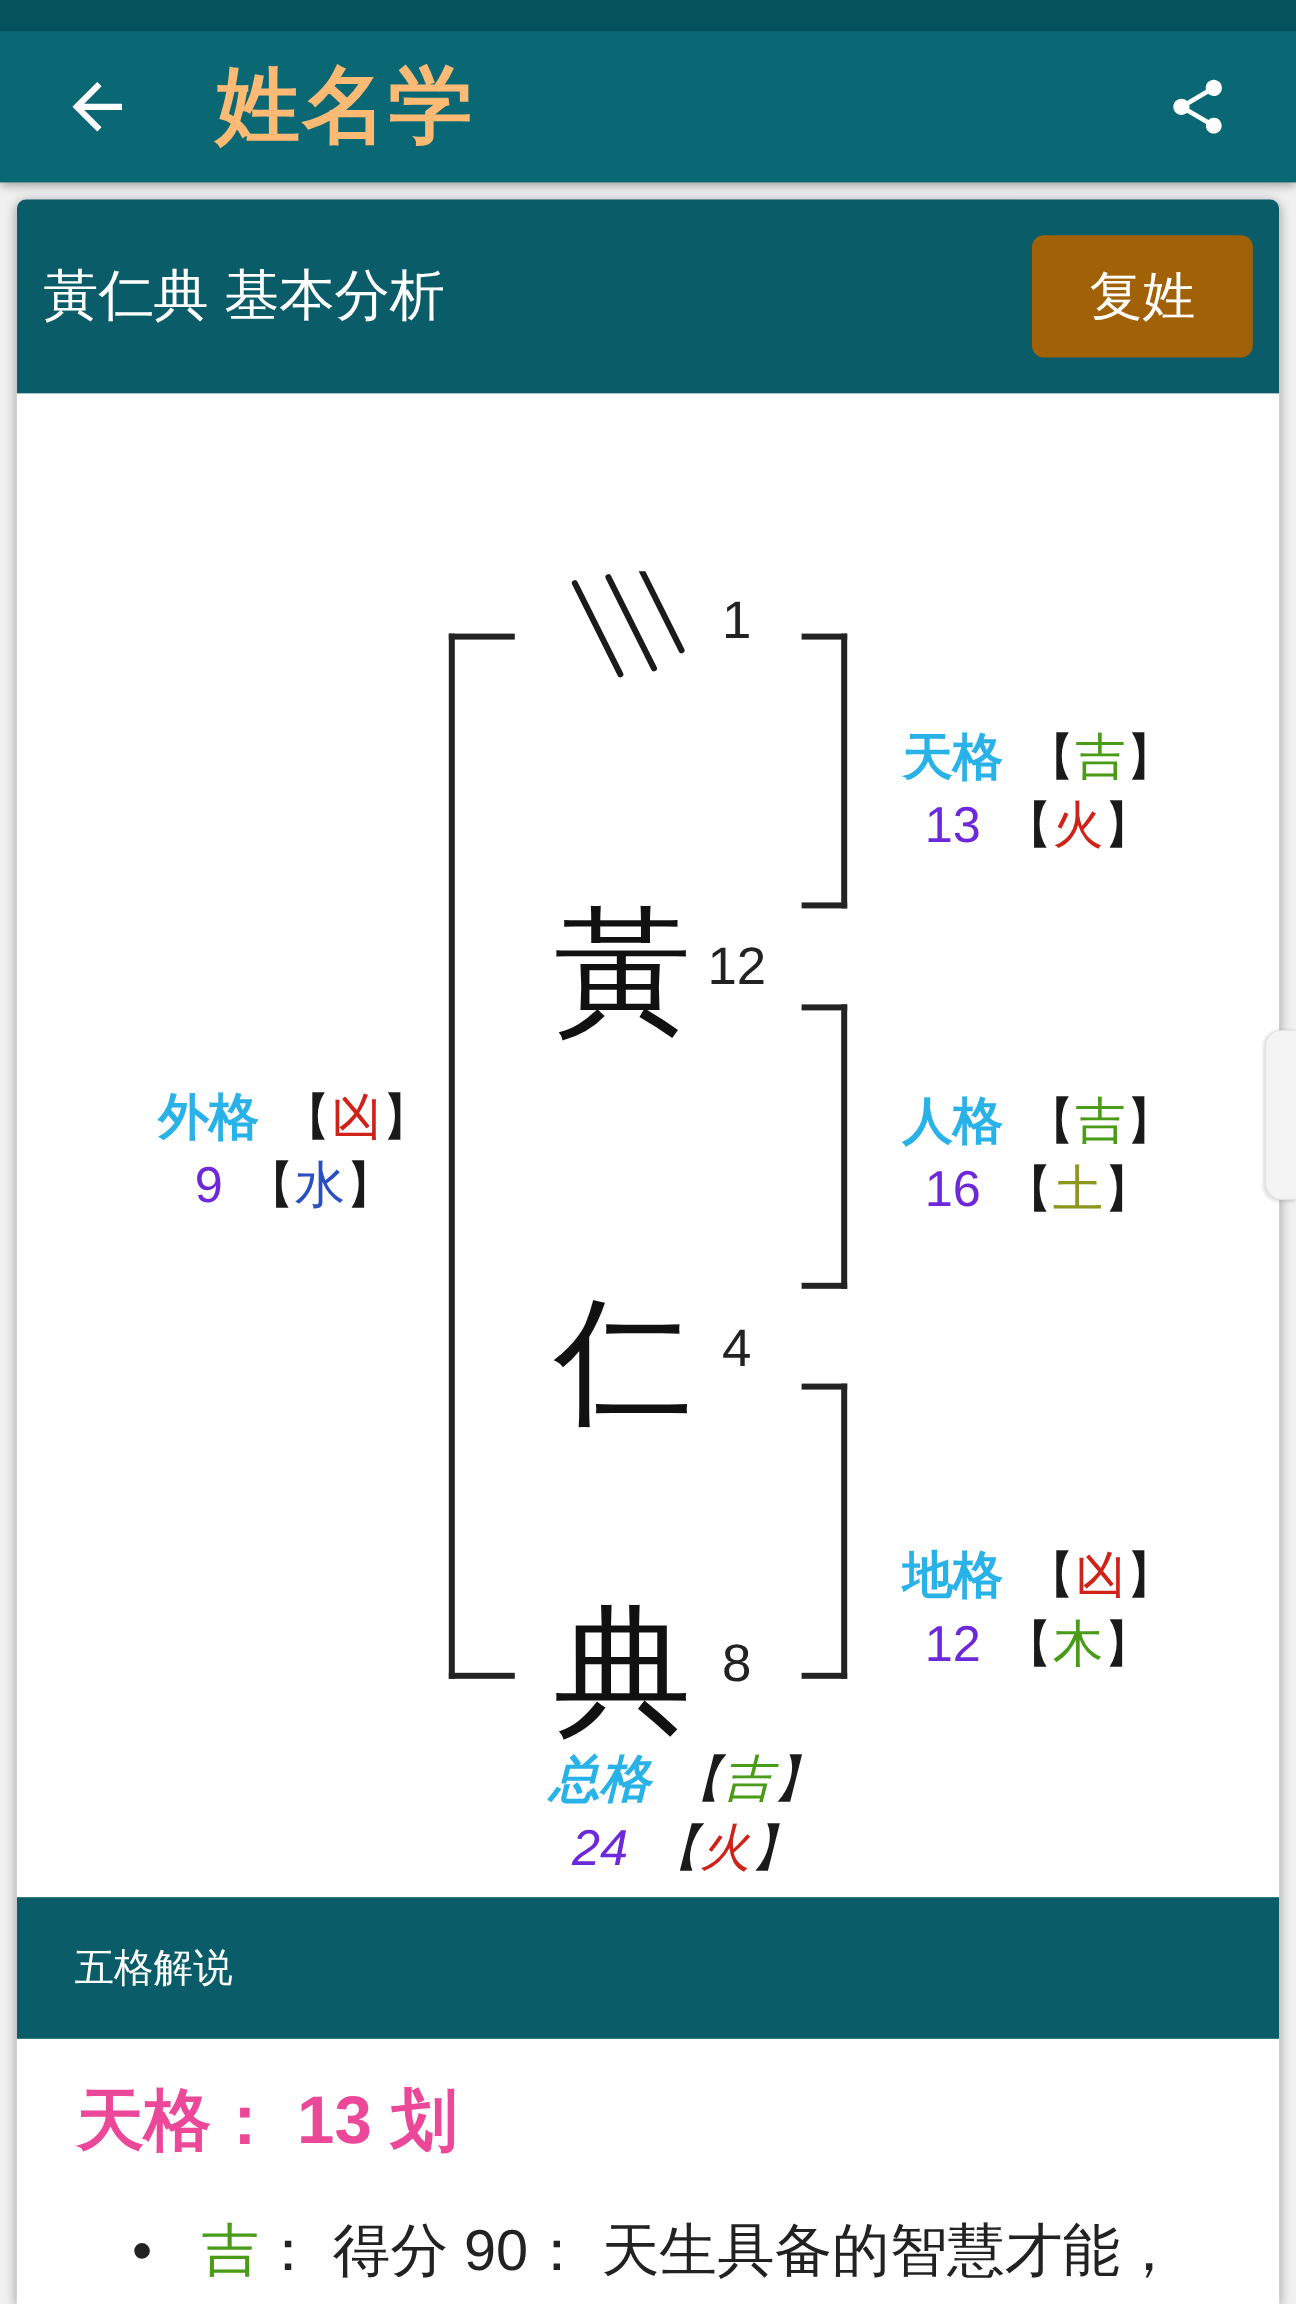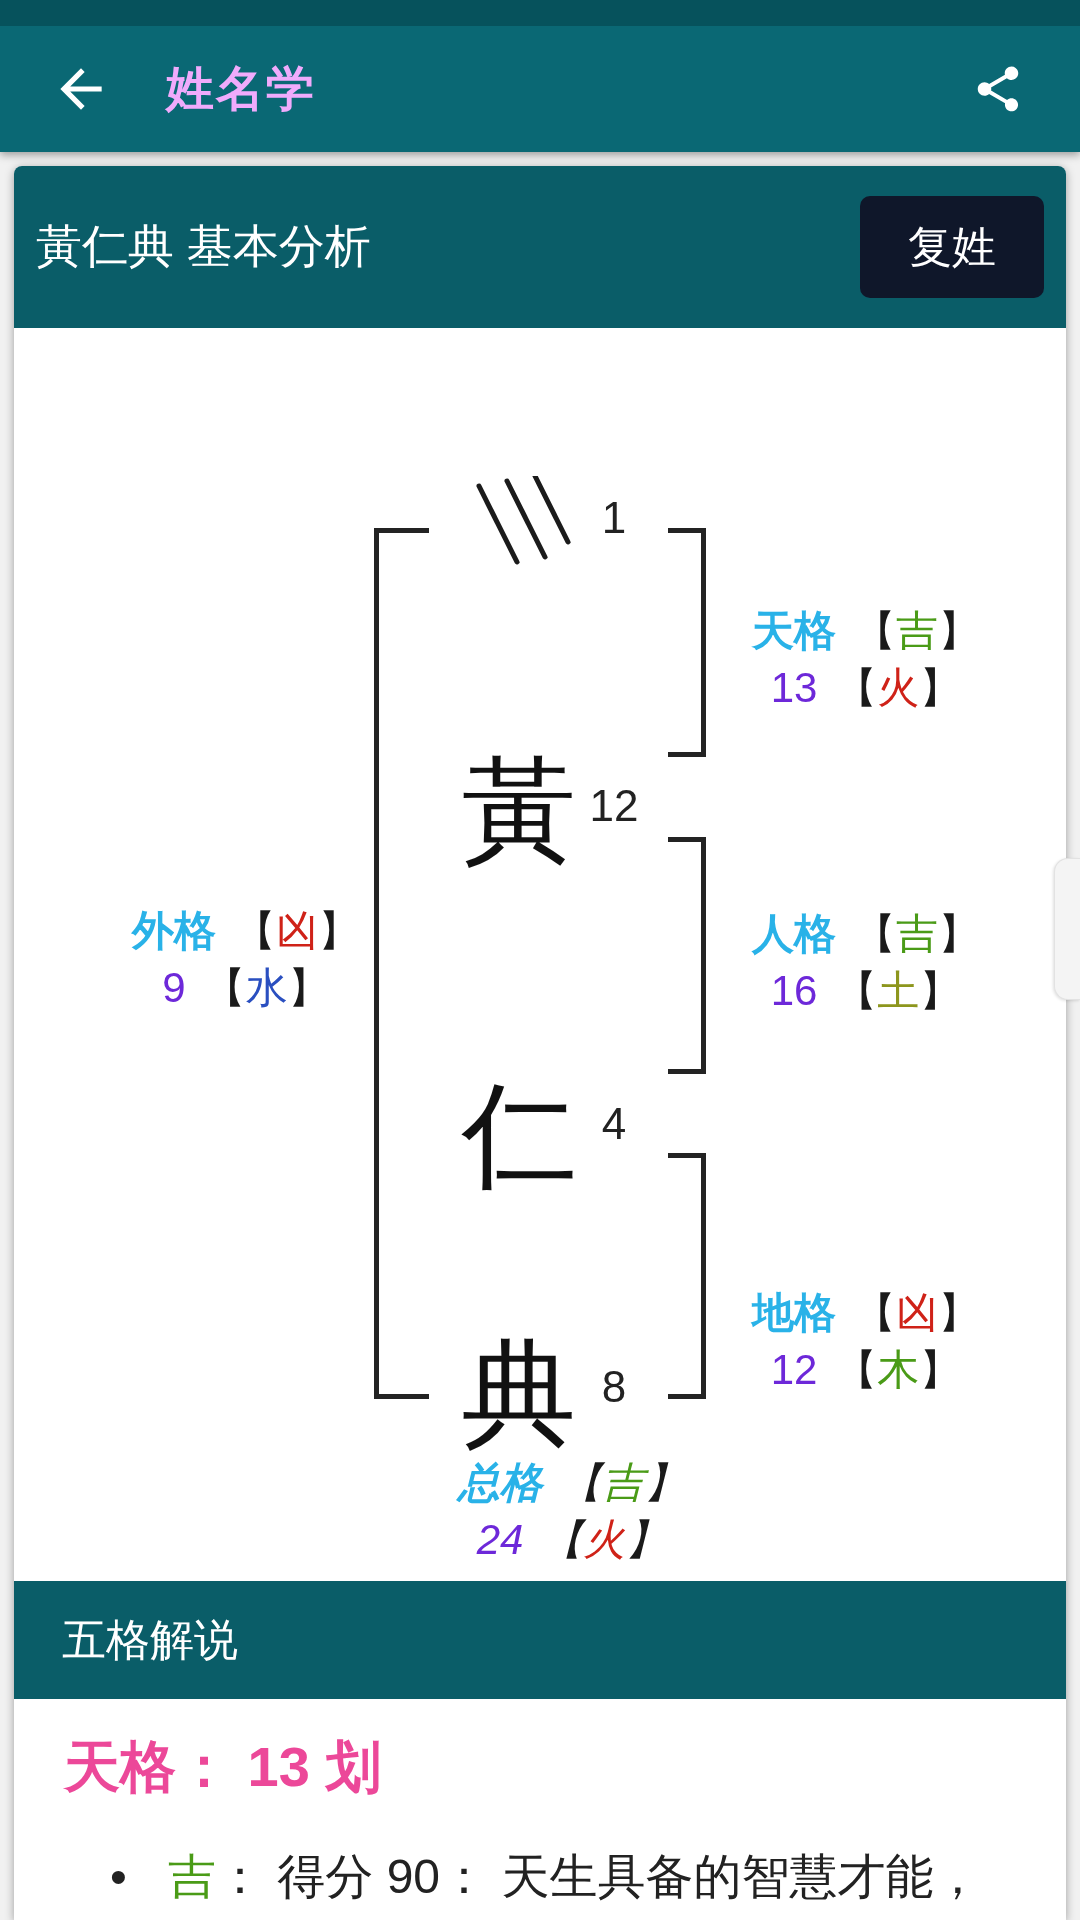--- a/index.html
+++ b/index.html
@@ -5,29 +5,29 @@
   * { margin:0; padding:0; box-sizing:border-box; }
   html,body { width:1080px; height:1920px; }
   body { font-family:"Liberation Sans","DejaVu Sans",sans-serif; background:#f1f1f1; overflow:hidden; }
   .screen { position:relative; width:1080px; height:1920px; overflow:hidden; background:#f1f1f1; }
 
   .statusbar { position:absolute; top:0; left:0; width:100%; height:26px; background:#06525c; z-index:6; }
   .appbar { position:absolute; top:0; left:0; width:100%; height:152px; background:#0a6874;
             display:flex; align-items:center; padding:26px 46px 0 50px;
             box-shadow:0 3px 8px rgba(0,0,0,.35); z-index:5; }
   .back-btn { width:78px; height:78px; display:flex; align-items:center; }
-  .appbar-title { color:#f0abfc; font-size:48px; font-weight:bold; margin-left:38px; flex:1; letter-spacing:2px; }
+  .appbar-title { color:#fdba74; font-size:70px; font-weight:bold; margin-left:52px; flex:1; letter-spacing:2px; }
   .share-btn { width:72px; height:72px; display:flex; align-items:center; justify-content:center; }
 
   .card { position:absolute; left:14px; top:166px; width:1052px; height:1754px; background:#fff;
           border-radius:8px 8px 0 0; box-shadow:0 2px 10px rgba(0,0,0,.35); overflow:hidden; }
   .card-header { position:absolute; top:0; left:0; width:100%; height:162px; background:#0a5d68;
                  display:flex; align-items:center; padding:0 22px; }
   .card-title { color:#fff; font-size:46px; flex:1; }
-  .fuxing-btn { background:#0f172a; color:#fff; font-size:44px; width:184px; height:102px;
+  .fuxing-btn { background:#a16207; color:#fff; font-size:44px; width:184px; height:102px;
                 border:none; border-radius:10px; display:flex; align-items:center; justify-content:center;
                 cursor:pointer; }
 
   .diagram { position:absolute; top:162px; left:0; width:100%; height:1253px; background:#fff; }
 
   .lbracket { position:absolute; left:360px; top:200px; width:55px; height:871px;
               border-left:5px solid #232323; border-top:5px solid #232323; border-bottom:5px solid #232323; }
   .rbracket { position:absolute; left:654px; width:38px;
               border-right:5px solid #232323; border-top:5px solid #232323; border-bottom:5px solid #232323; }
   .rb1 { top:200px; height:229px; }
@@ -50,21 +50,21 @@
   .gb-di   { left:746px; top:956px; }
   .gb-wai  { left:126px; top:574px; }
   .gb-zong { left:452px; top:1126px;font-style:italic; }
   .grid-row { display:flex; justify-content:center; align-items:baseline; white-space:nowrap; }
   .gname { color:#29b2e8; font-weight:bold; margin-right:18px; }
   .gcount { color:#6d28d9; margin-right:18px; }
   .bk { color:#1a1a1a; }
   .gval { font-weight:normal; }
 
   .section-bar { position:absolute; top:1415px; left:0; width:100%; height:118px; background:#0a5d68;
-                 display:flex; align-items:center; padding:0 48px; color:#fff; font-size:44px; }
+                 display:flex; align-items:center; padding:0 48px; color:#fff; font-size:33px; }
 
   .explain { position:absolute; top:1533px; left:0; width:100%; padding:36px 50px 0 50px; }
   .explain-heading { color:#ec4899; font-size:56px; font-weight:bold; line-height:64px; }
   .bullet-row { display:flex; margin-top:40px; padding-left:46px; font-size:48px; line-height:76px; color:#222; }
   .bullet-dot { width:58px; flex:0 0 58px; }
   .bullet-text { flex:1; }
 
   .scroll-handle { position:absolute; left:1054px; top:858px; width:26px; height:142px;
                    background:#f4f4f4; border:1px solid #e2e2e2; border-right:none;
                    border-radius:14px 0 0 14px; box-shadow:-1px 1px 3px rgba(0,0,0,.12); z-index:7; }

